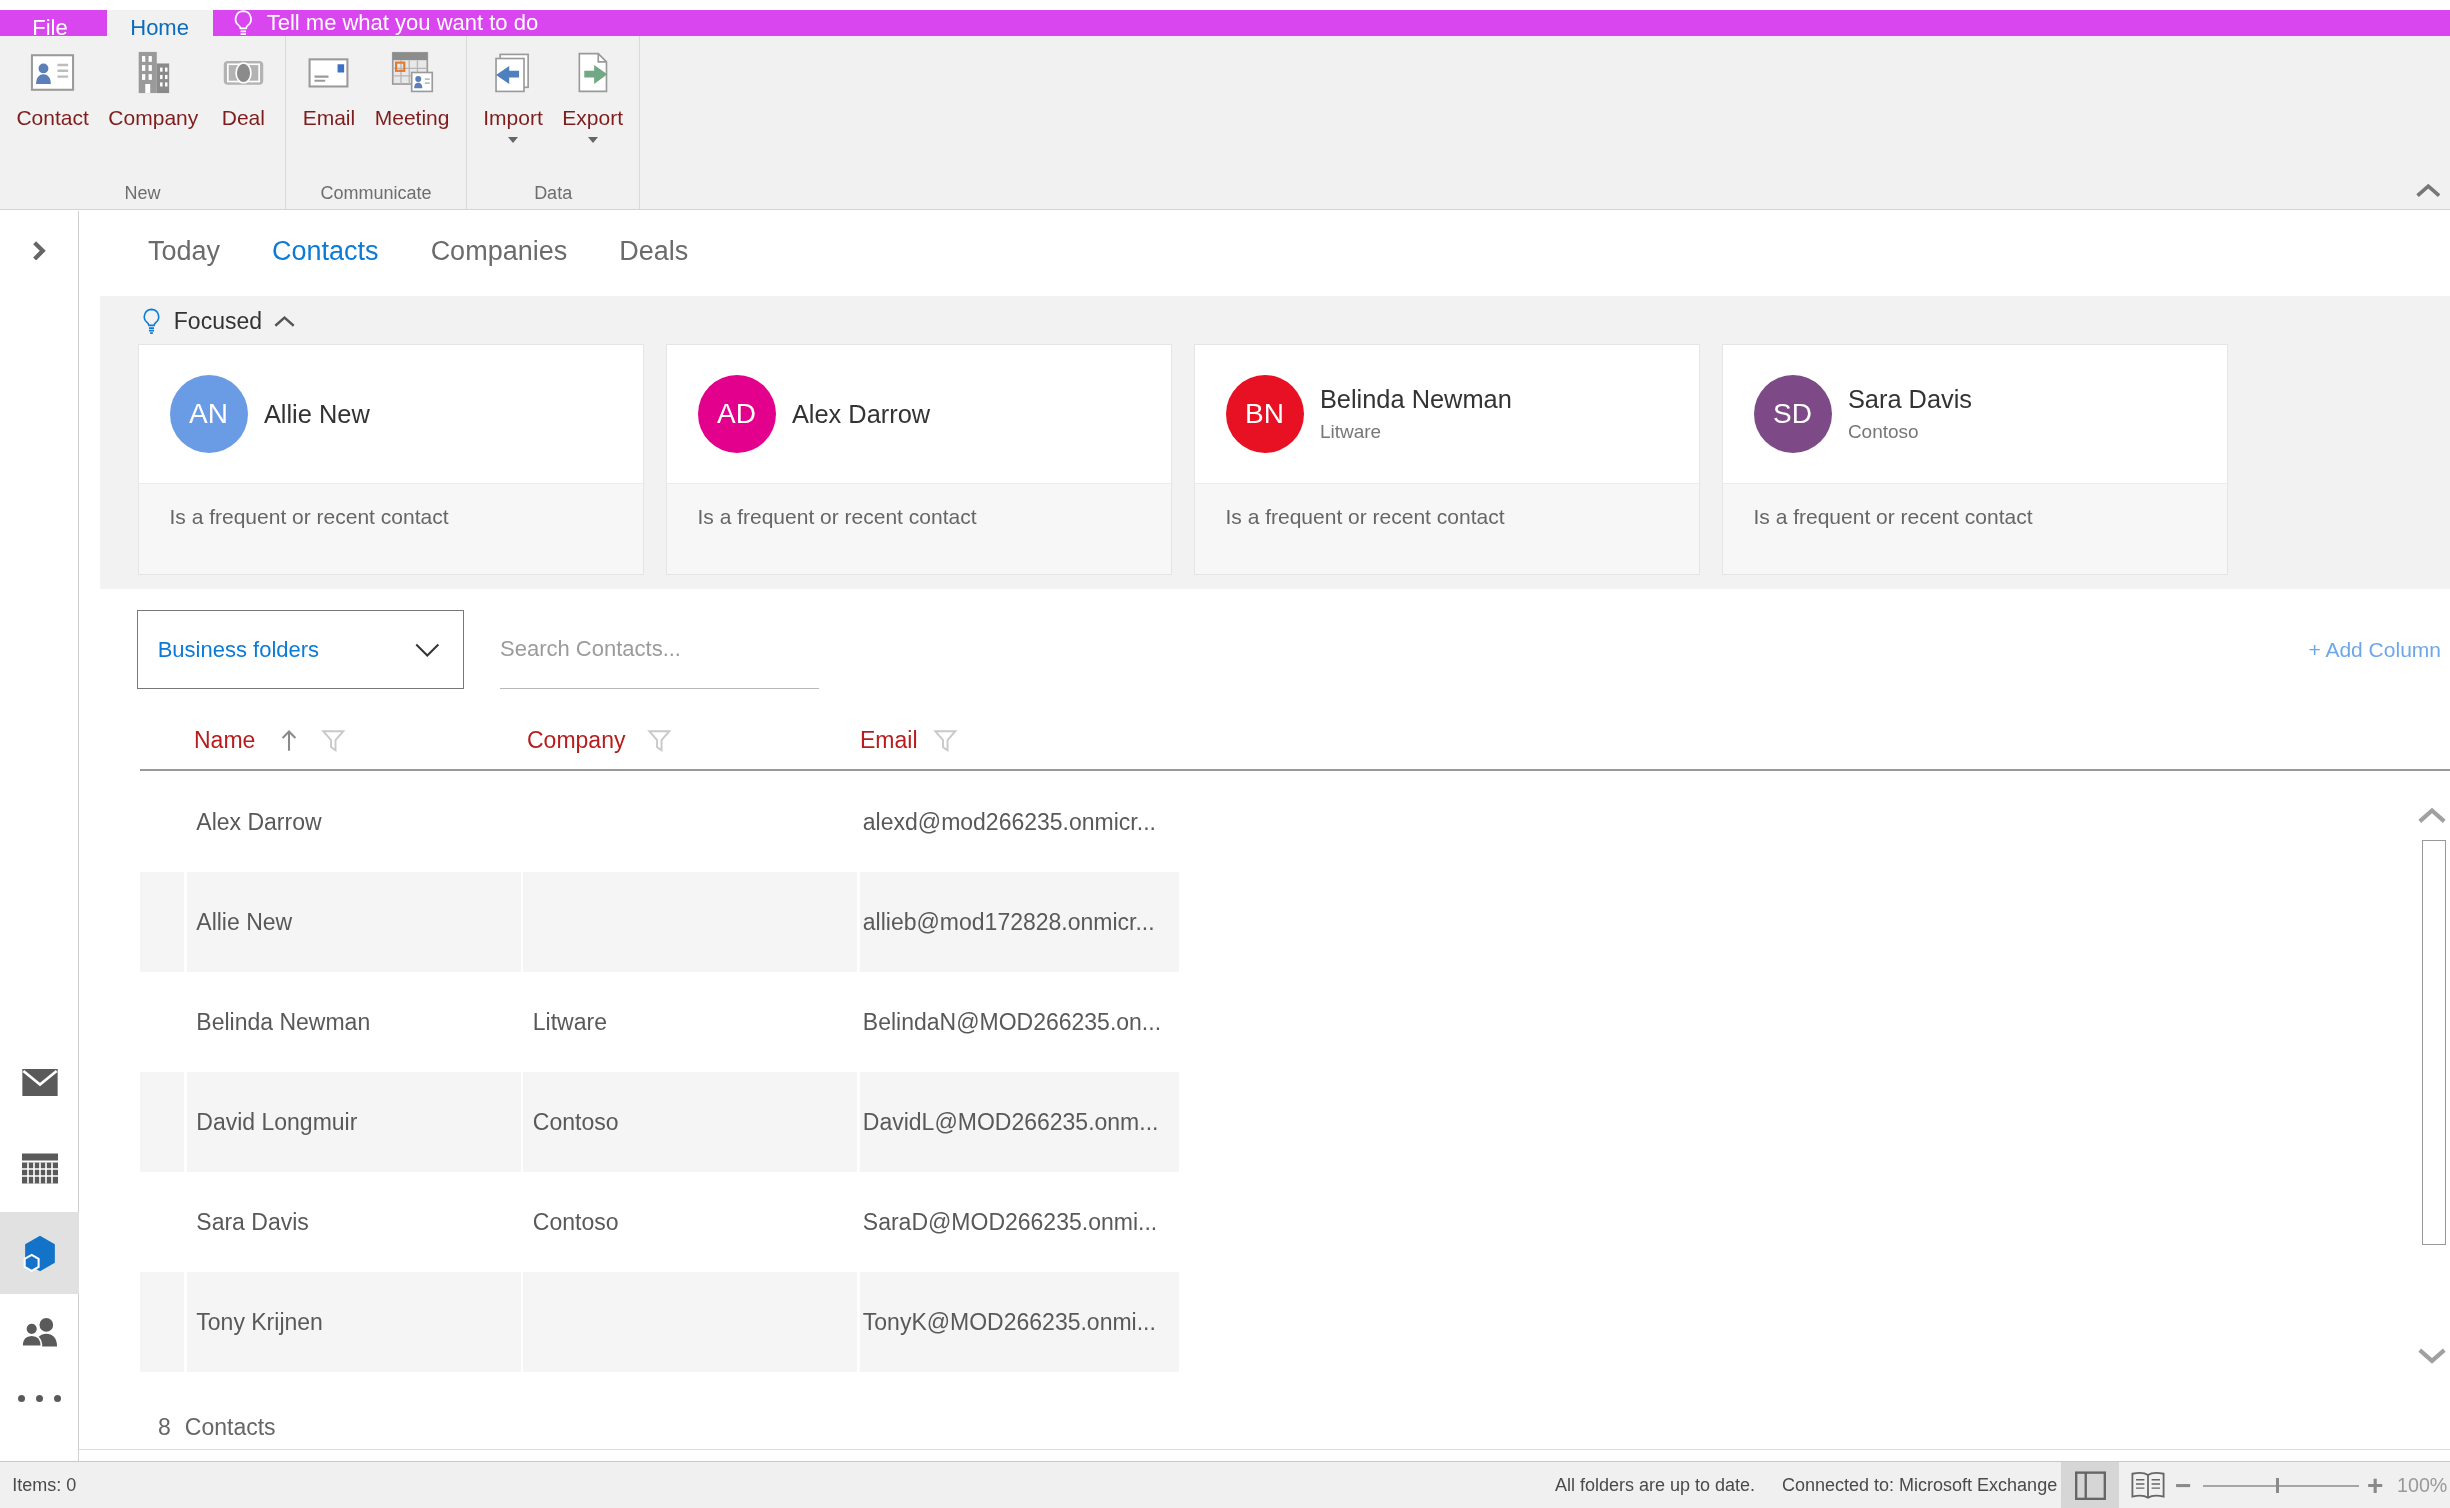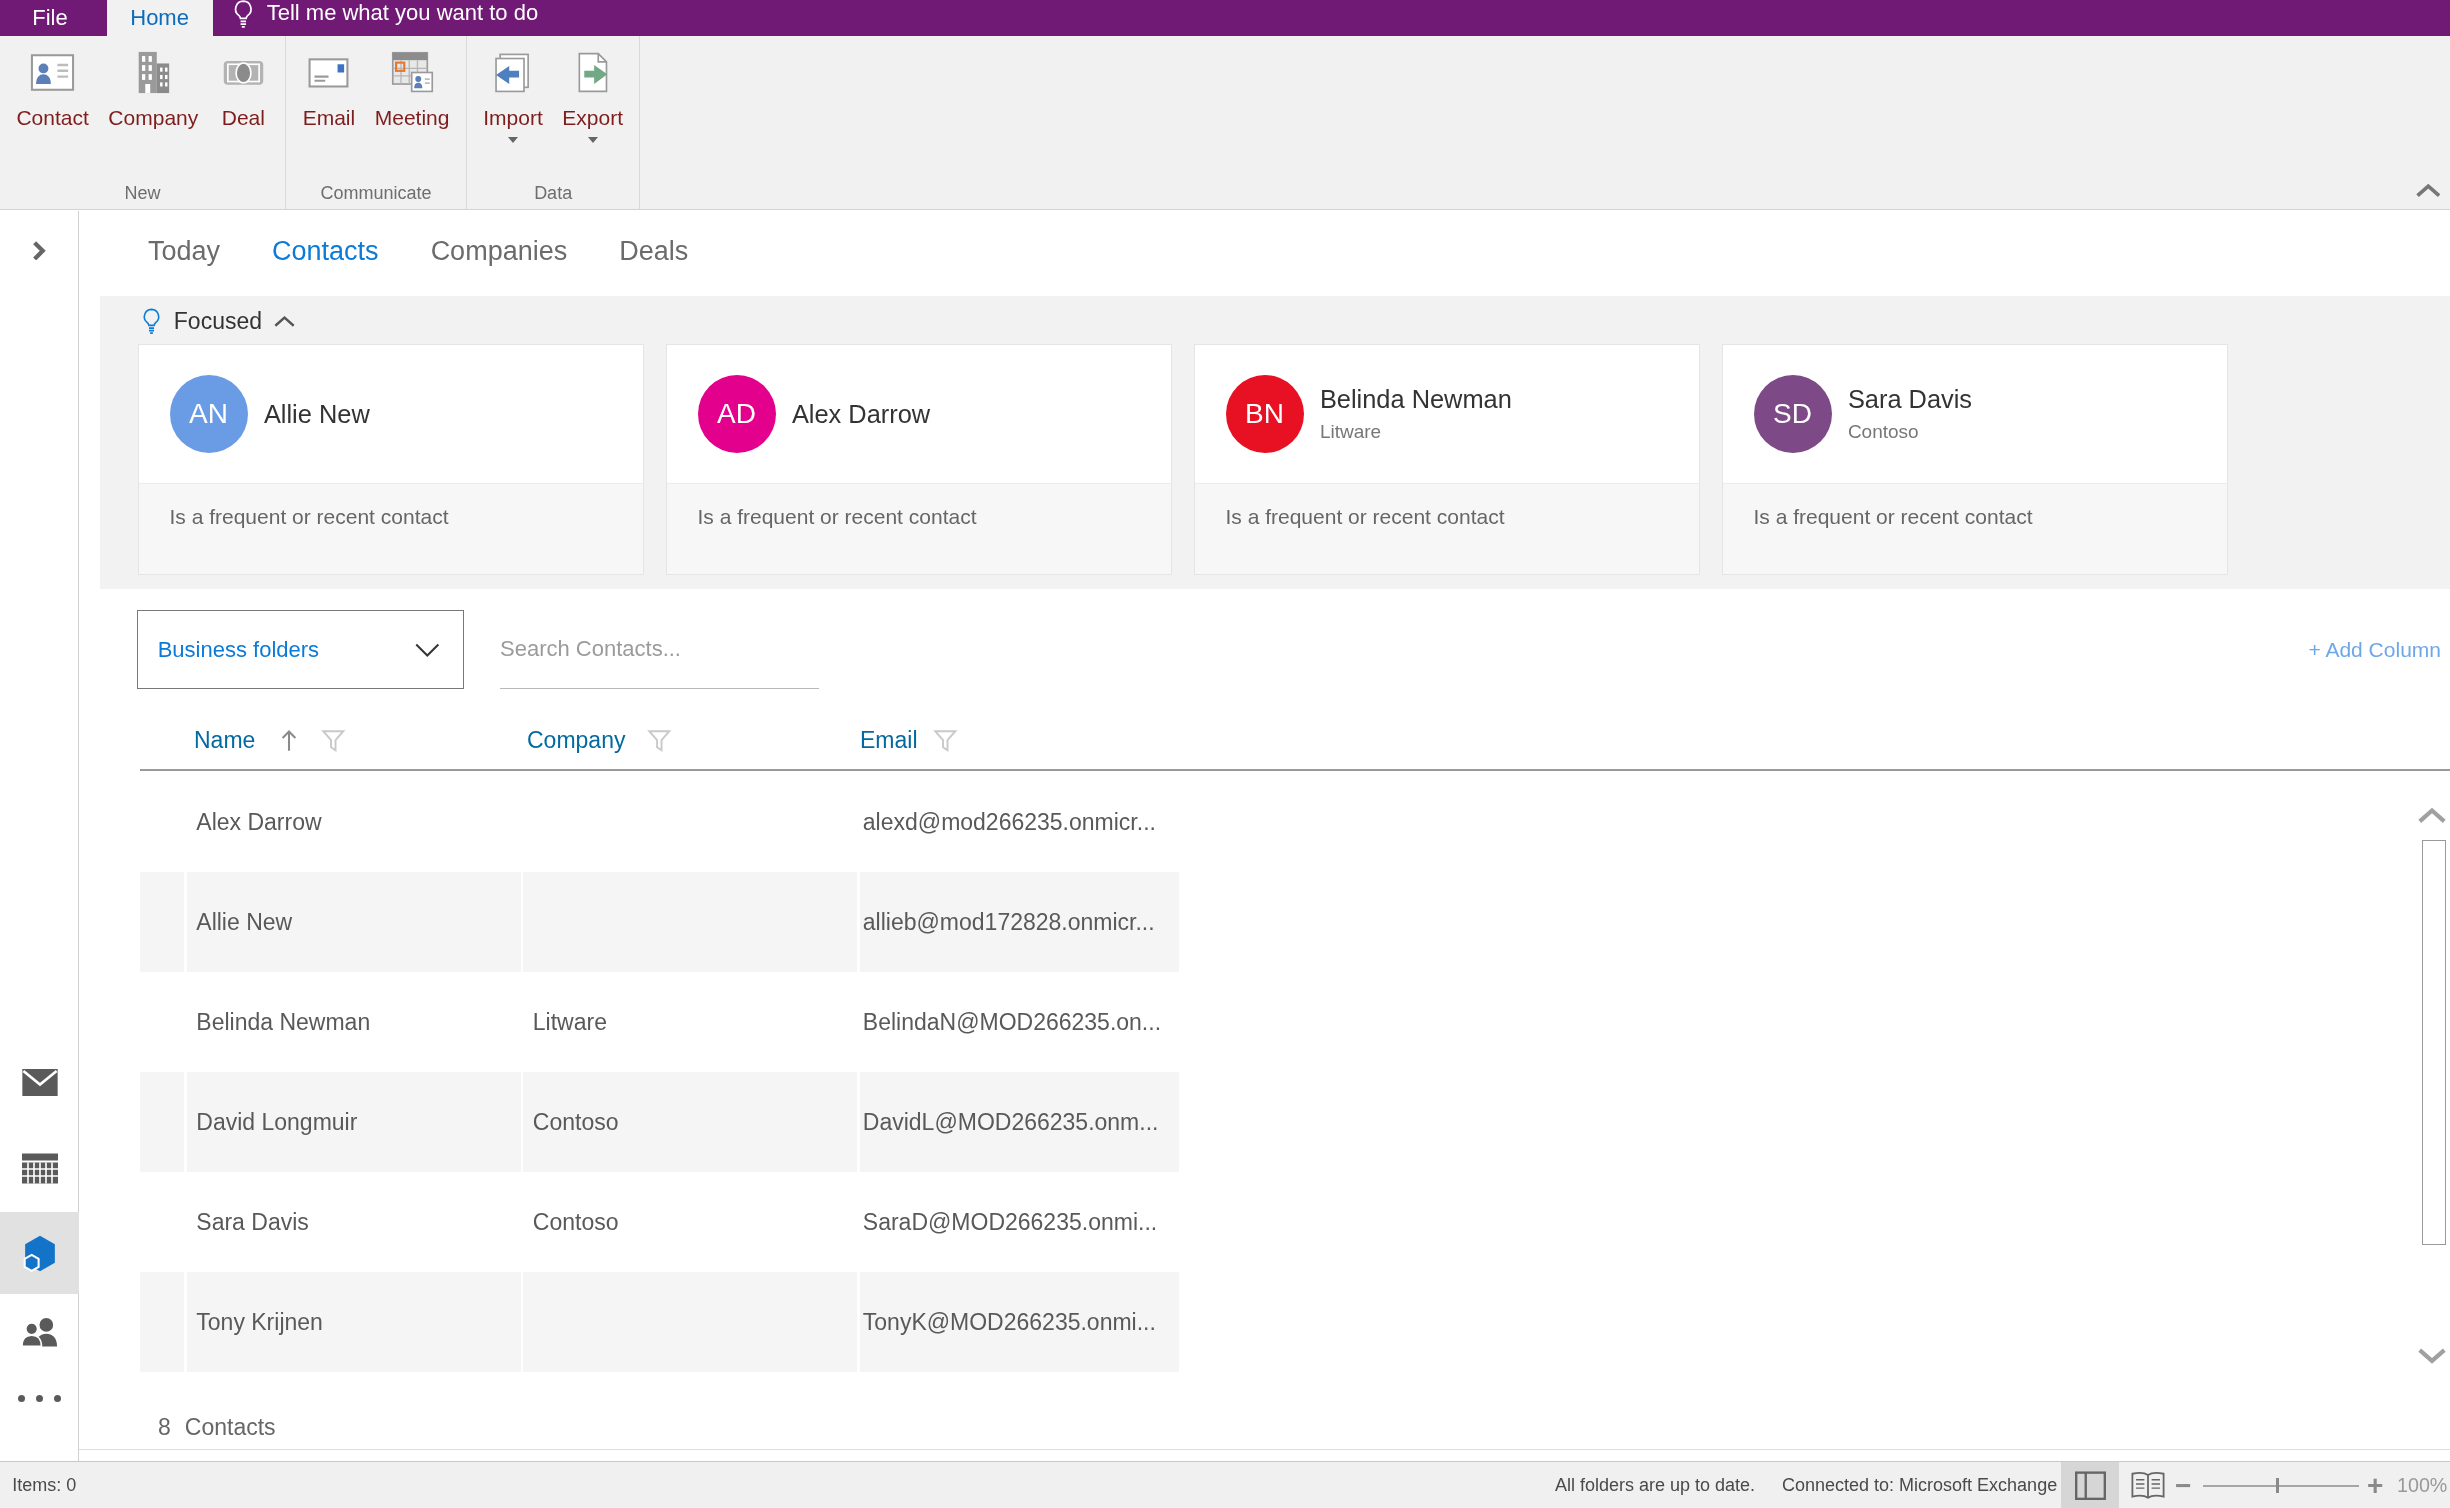--- a/index.html
+++ b/index.html
@@ -1,21 +1,21 @@
 <!DOCTYPE html>
 <html style="font-size:13px"><head>
 <meta charset="utf-8">
 <style>
   * { margin:0; padding:0; box-sizing:border-box; }
   html,body { width:2450px; height:1509px; }
   body { font-family:"Liberation Sans", sans-serif; background:#fff; overflow:hidden; }
   .app { position:relative; width:2450px; height:1509px; background:#fff; }
 
   
-  .titlebar { position:absolute; left:0; top:0; width:2450px; height:36px; background:#701a75; display:flex; align-items:stretch; }
+  .titlebar { position:absolute; left:0; top:10px; width:2450px; height:36px; background:#d946ef; display:flex; align-items:stretch; }
   .tab-file { width:100px; display:flex; align-items:center; justify-content:center; color:#fff; font-size:22px; }
   .tab-home { width:106px; margin-left:6.6px; display:flex; align-items:center; justify-content:center; color:#0b6cbd; font-size:22px; background:#f1f1f1; }
   .tellme { display:flex; align-items:flex-start; margin-left:18px; color:#fff; font-size:22px; }
   .tellme svg { margin-right:11.5px; }
 
   
   .ribbon { position:absolute; left:0; top:36px; width:2450px; height:174px; background:#f1f1f1; border-bottom:0.8px solid #d4d4d4; display:flex; }
   .rgroup { position:relative; display:flex; align-items:flex-start; padding:8.2px 6.6px 0 6.6px; border-right:0.8px solid #dadada; }
   .rgroup-label { position:absolute; bottom:4.9px; left:0; right:0; text-align:center; font-size:18px; color:#6e6e6e; }
   .rbtn { display:flex; flex-direction:column; align-items:center; padding:3.3px 9.8px 0 9.8px; min-width:70px; cursor:pointer; }
@@ -52,21 +52,21 @@
 
   .controls { position:absolute; left:0; right:0; top:399px; height:79px; }
   .ddl { position:absolute; left:58px; top:0; width:327px; height:79px; border:1.6px solid #787878; background:#fff; display:flex; align-items:center; cursor:pointer; }
   .ddl-text { margin-left:19.7px; font-size:22px; color:#0b7bd7; }
   .ddl-chev { position:absolute; right:23px; }
   .searchbox { position:absolute; left:421px; top:0; width:319px; height:79px; display:flex; align-items:center; border-bottom:0.8px solid #b8b8b8; }
   .searchbox input { border:none; outline:none; background:transparent; width:100%; font-size:22px; color:#555; font-family:"Liberation Sans", sans-serif; }
   .searchbox input::placeholder { color:#9b9b9b; opacity:1; }
   .addcol { position:absolute; right:9px; top:0; height:79px; display:flex; align-items:center; font-size:21px; color:#6ea7e8; cursor:pointer; }
 
-  .thead { position:absolute; left:0; right:0; top:505px; height:55px; font-size:23px; color:#0369a1; }
+  .thead { position:absolute; left:0; right:0; top:505px; height:55px; font-size:23px; color:#b91c1c; }
   .th { position:absolute; top:0; line-height:49px; }
   .th-icon { position:absolute; top:13px; }
   .thead-line { position:absolute; left:61px; right:0; top:53px; height:1.6px; background:#9a9a9a; }
 
   .rows { position:absolute; left:0; right:0; top:561px; }
   .trow { display:flex; padding-left:61px; column-gap:2.5px; height:100px; }
   .td { line-height:100px; font-size:23px; color:#595959; white-space:nowrap; overflow:hidden; }
   .td.c0 { width:44px; }
   .td.c1 { width:334px; padding-left:9.8px; }
   .td.c2 { width:334px; padding-left:9.8px; }

